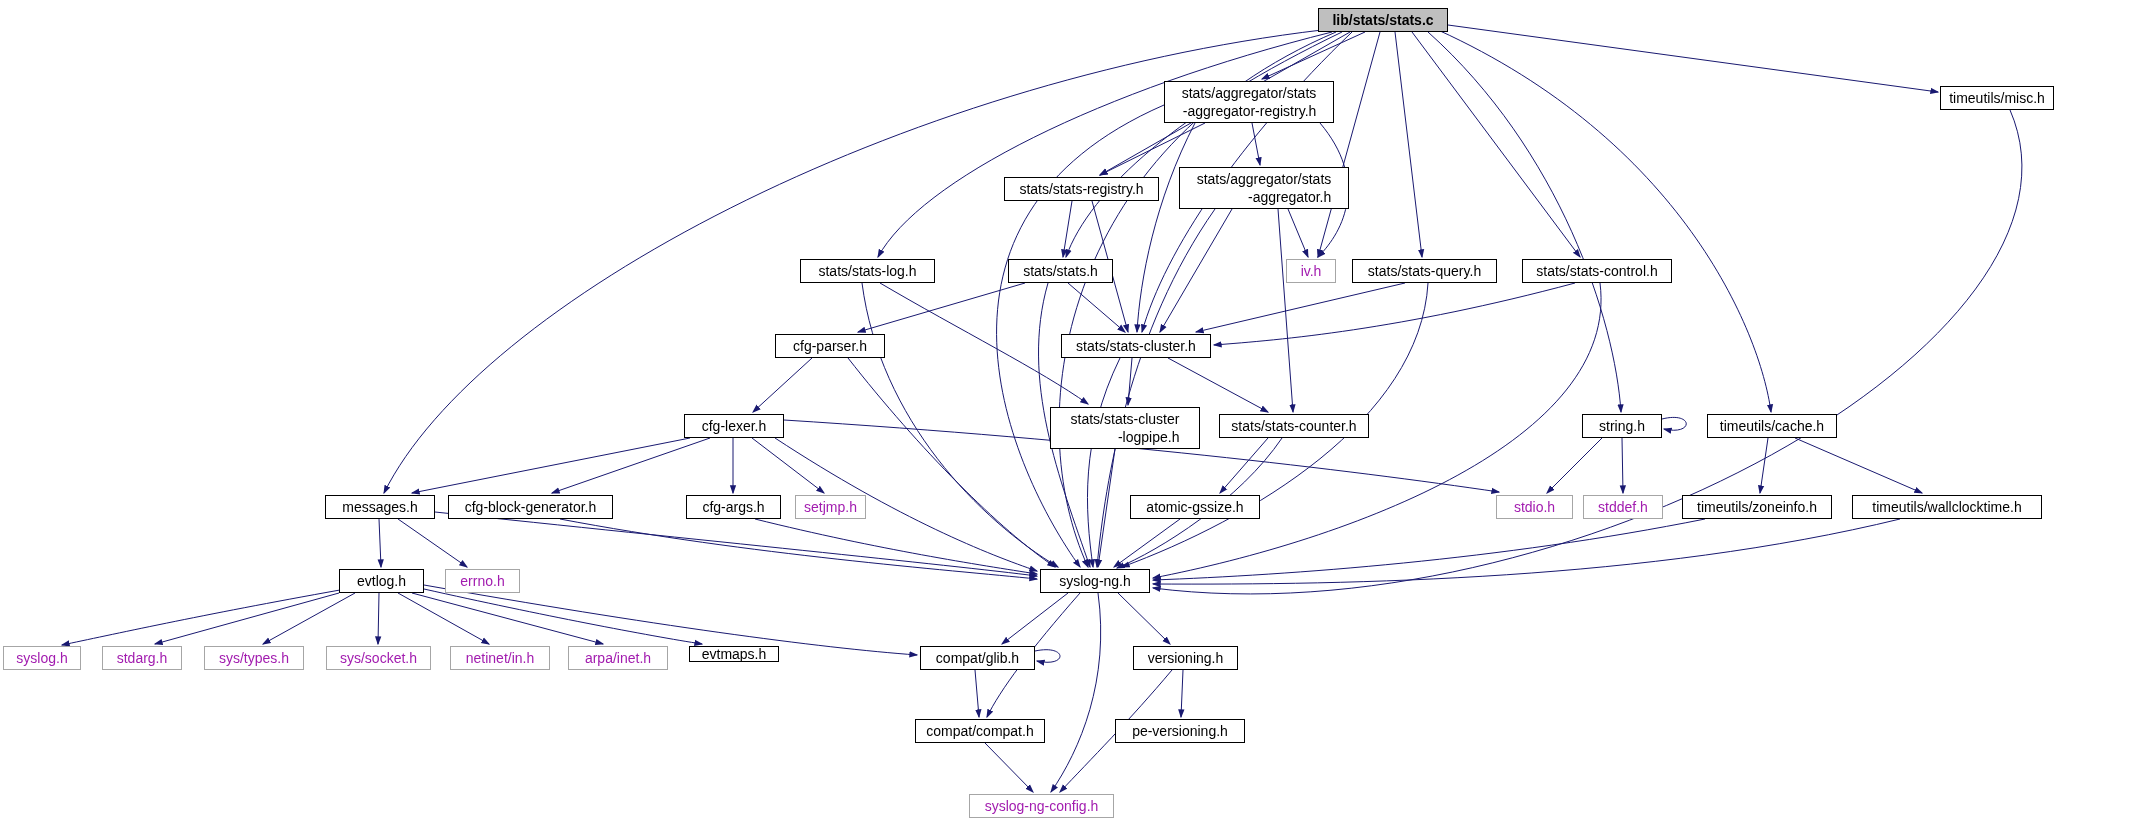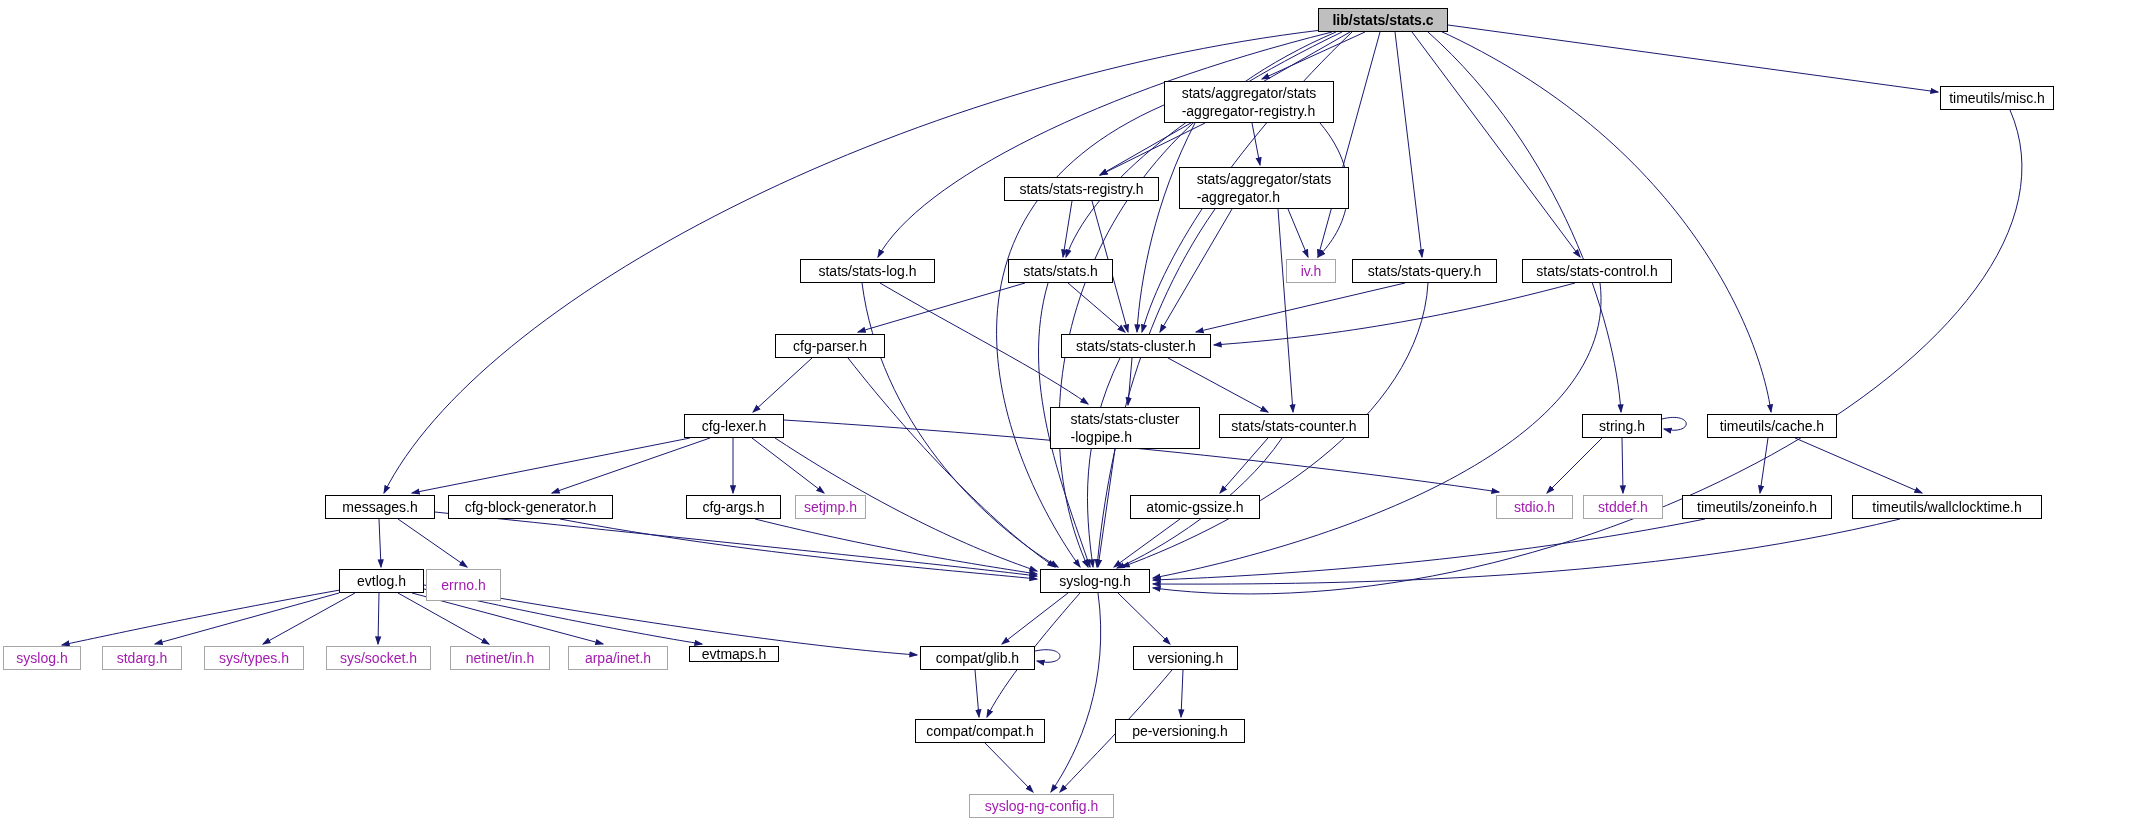--- a/index.html
+++ b/index.html
@@ -6,21 +6,21 @@
   body{
     width:2138px;height:828px;position:relative;background:#ffffff;
     font-family:"Liberation Sans","DejaVu Sans",sans-serif;
     overflow:hidden;
   }
   #edges{position:absolute;left:0;top:0;width:2138px;height:828px;}
   #edges path{fill:none;stroke:#191970;stroke-width:1;}
   .node{
     position:absolute;box-sizing:border-box;
     display:flex;align-items:center;justify-content:center;
-    text-align:left;white-space:pre-line;
+    text-align:right;white-space:pre-line;
     background:#ffffff;border:1px solid #000000;color:#000000;
     font-size:14px;line-height:1.3;padding:0 3px;
   }
   .node.main{background:#bfbfbf;font-weight:bold;}
   .node.external{border-color:#a6a6a6;color:#a21caf;}
 </style>
 </head>
 <body>
 
 <svg id="edges" width="2138" height="828" viewBox="0 0 2138 828" xmlns="http://www.w3.org/2000/svg">
@@ -132,21 +132,21 @@
 <div class="node" style="left:325px;top:495px;width:110px;height:24px">messages.h</div>
 <div class="node" style="left:448px;top:495px;width:165px;height:24px">cfg-block-generator.h</div>
 <div class="node" style="left:686px;top:495px;width:95px;height:24px">cfg-args.h</div>
 <div class="node external" style="left:795px;top:495px;width:71px;height:24px">setjmp.h</div>
 <div class="node" style="left:1130px;top:495px;width:130px;height:24px">atomic-gssize.h</div>
 <div class="node external" style="left:1496px;top:495px;width:77px;height:24px">stdio.h</div>
 <div class="node external" style="left:1583px;top:495px;width:80px;height:24px">stddef.h</div>
 <div class="node" style="left:1682px;top:495px;width:150px;height:24px">timeutils/zoneinfo.h</div>
 <div class="node" style="left:1852px;top:495px;width:190px;height:24px">timeutils/wallclocktime.h</div>
 <div class="node" style="left:339px;top:569px;width:85px;height:24px">evtlog.h</div>
-<div class="node external" style="left:426px;top:569px;width:75px;height:32px">errno.h</div>
+<div class="node external" style="left:445px;top:569px;width:75px;height:24px">errno.h</div>
 <div class="node" style="left:1040px;top:569px;width:110px;height:24px">syslog-ng.h</div>
 <div class="node external" style="left:3px;top:646px;width:78px;height:24px">syslog.h</div>
 <div class="node external" style="left:102px;top:646px;width:80px;height:24px">stdarg.h</div>
 <div class="node external" style="left:204px;top:646px;width:100px;height:24px">sys/types.h</div>
 <div class="node external" style="left:326px;top:646px;width:105px;height:24px">sys/socket.h</div>
 <div class="node external" style="left:450px;top:646px;width:100px;height:24px">netinet/in.h</div>
 <div class="node external" style="left:568px;top:646px;width:100px;height:24px">arpa/inet.h</div>
 <div class="node" style="left:689px;top:646px;width:90px;height:16px">evtmaps.h</div>
 <div class="node" style="left:920px;top:646px;width:115px;height:24px">compat/glib.h</div>
 <div class="node" style="left:1133px;top:646px;width:105px;height:24px">versioning.h</div>

